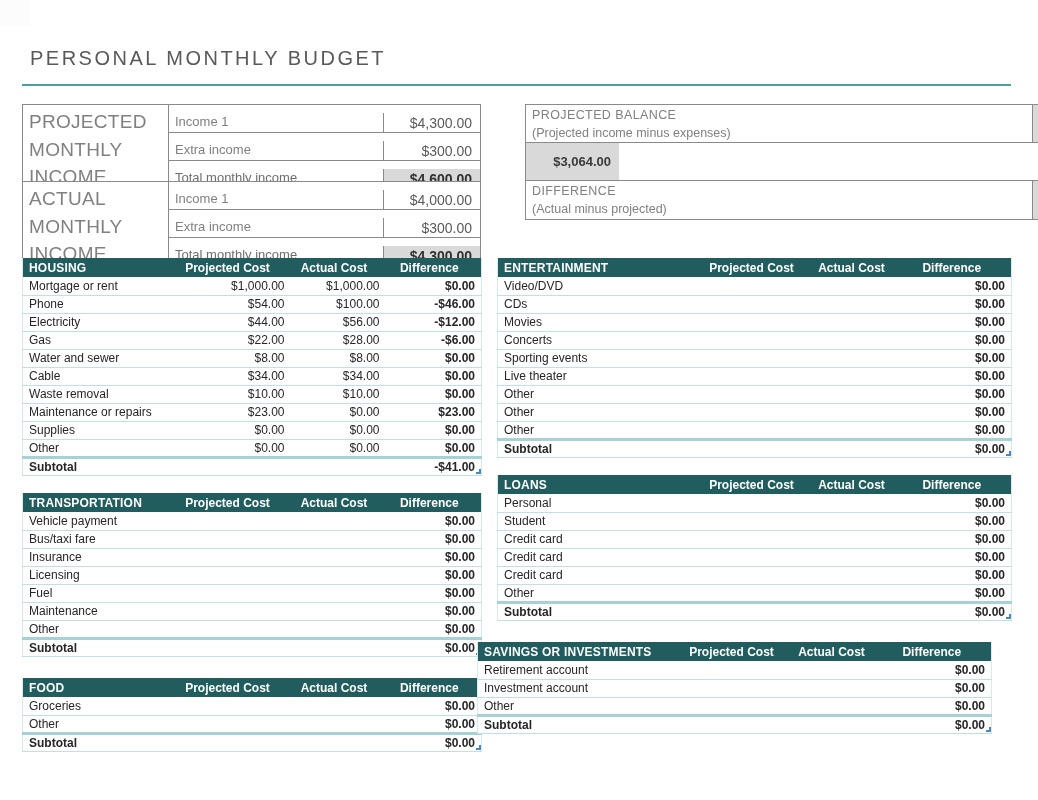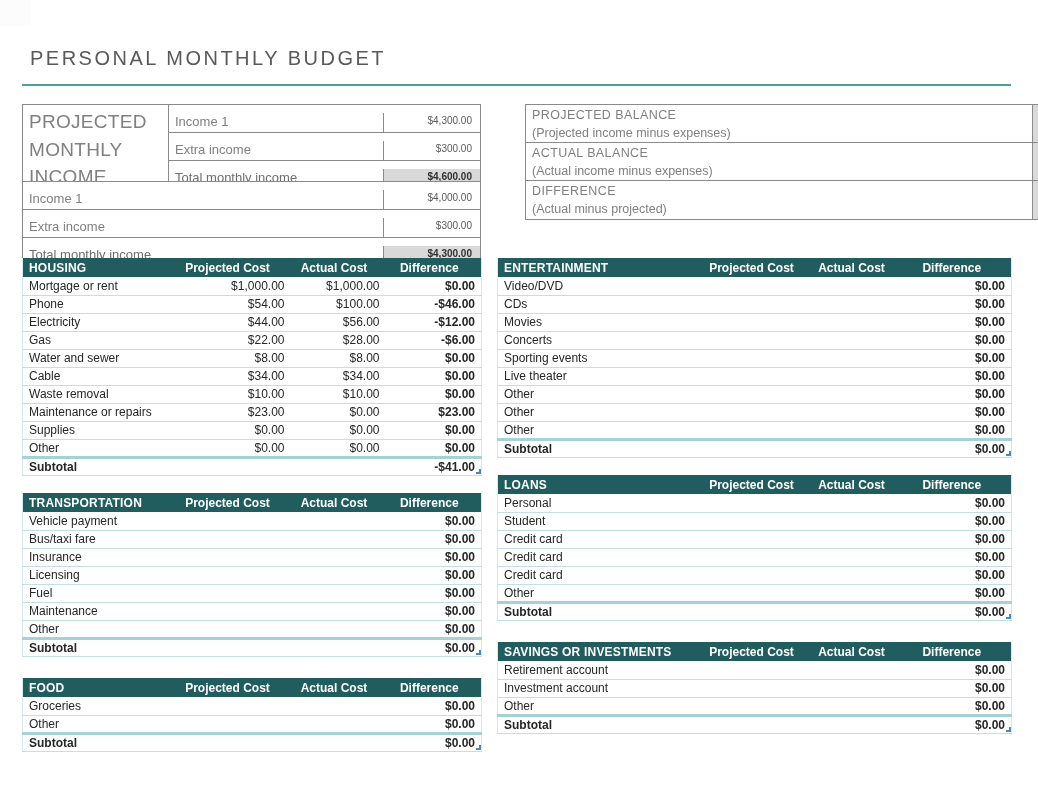--- a/index.html
+++ b/index.html
@@ -39,21 +39,21 @@
     padding:3px 6px;display:flex;align-items:center;
   }
   .inc-rows{flex:1;display:flex;flex-direction:column;}
   .inc-row{display:flex;height:20px;border-bottom:1px solid var(--gray-border);margin-top:8px;}
   .inc-row:last-child{border-bottom:none;}
   .inc-name{
     flex:1;border-right:1px solid var(--gray-border);
     color:#808080;font-size:13px;padding:1px 6px;white-space:nowrap;overflow:hidden;
   }
   .inc-val{
-    width:96px;text-align:right;color:#5a5a5a;font-size:10px;padding:2px 8px;
+    width:96px;text-align:right;color:#5a5a5a;font-size:14px;padding:2px 8px;
     white-space:nowrap;
   }
   .inc-row.total .inc-val{background:var(--total-bg);font-weight:bold;color:#303030;}
   .inc-row.total .inc-name{color:#6e6e6e;}
 
   
   .balance{
     position:absolute;left:497px;top:104px;width:602px;
     border:1px solid var(--gray-border);background:#fff;margin-left:28px;
   }
@@ -118,20 +118,21 @@
           <div class="inc-name">Extra income</div>
           <div class="inc-val">$300.00</div>
         </div>
         <div class="inc-row total">
           <div class="inc-name">Total monthly income</div>
           <div class="inc-val">$4,600.00</div>
         </div>
       </div>
     </div>
   <div class="income" style="top:181px">
+      <div class="inc-label">ACTUAL MONTHLY INCOME</div>
       <div class="inc-rows">
         <div class="inc-row">
           <div class="inc-name">Income 1</div>
           <div class="inc-val">$4,000.00</div>
         </div>
         <div class="inc-row">
           <div class="inc-name">Extra income</div>
           <div class="inc-val">$300.00</div>
         </div>
         <div class="inc-row total">
@@ -143,24 +144,20 @@
 
   <div class="balance" id="balance">
       <div class="bal-row">
         <div class="bal-text">
           <div class="bal-title">PROJECTED BALANCE</div>
           <div class="bal-sub">(Projected income minus expenses)</div>
         </div>
         <div class="bal-val">$3,405.00</div>
       </div>
       <div class="bal-row">
-        <div class="bal-text">
-          <div class="bal-title">ACTUAL BALANCE</div>
-          <div class="bal-sub">(Actual income minus expenses)</div>
-        </div>
         <div class="bal-val">$3,064.00</div>
       </div>
       <div class="bal-row">
         <div class="bal-text">
           <div class="bal-title">DIFFERENCE</div>
           <div class="bal-sub">(Actual minus projected)</div>
         </div>
         <div class="bal-val neg">($341.00)</div>
       </div>
     </div>
@@ -492,21 +489,21 @@
           </tr>
           <tr class="subtotal">
             <td class="cat">Subtotal</td>
             <td class="num"></td>
             <td class="num"></td>
             <td class="num diff">$0.00<span class="handle"></span></td>
           </tr>
         </tbody>
       </table>
     </div>
-  <div class="etable" style="left:497px;top:642px;width:514px">
+  <div class="etable" style="left:477px;top:642px;width:514px">
       <table class="etab">
         <colgroup>
           <col style="width:203px">
           <col style="width:110px">
           <col style="width:90px">
           <col style="width:111px">
         </colgroup>
         <thead>
           <tr>
             <th class="cat">SAVINGS OR INVESTMENTS</th>

